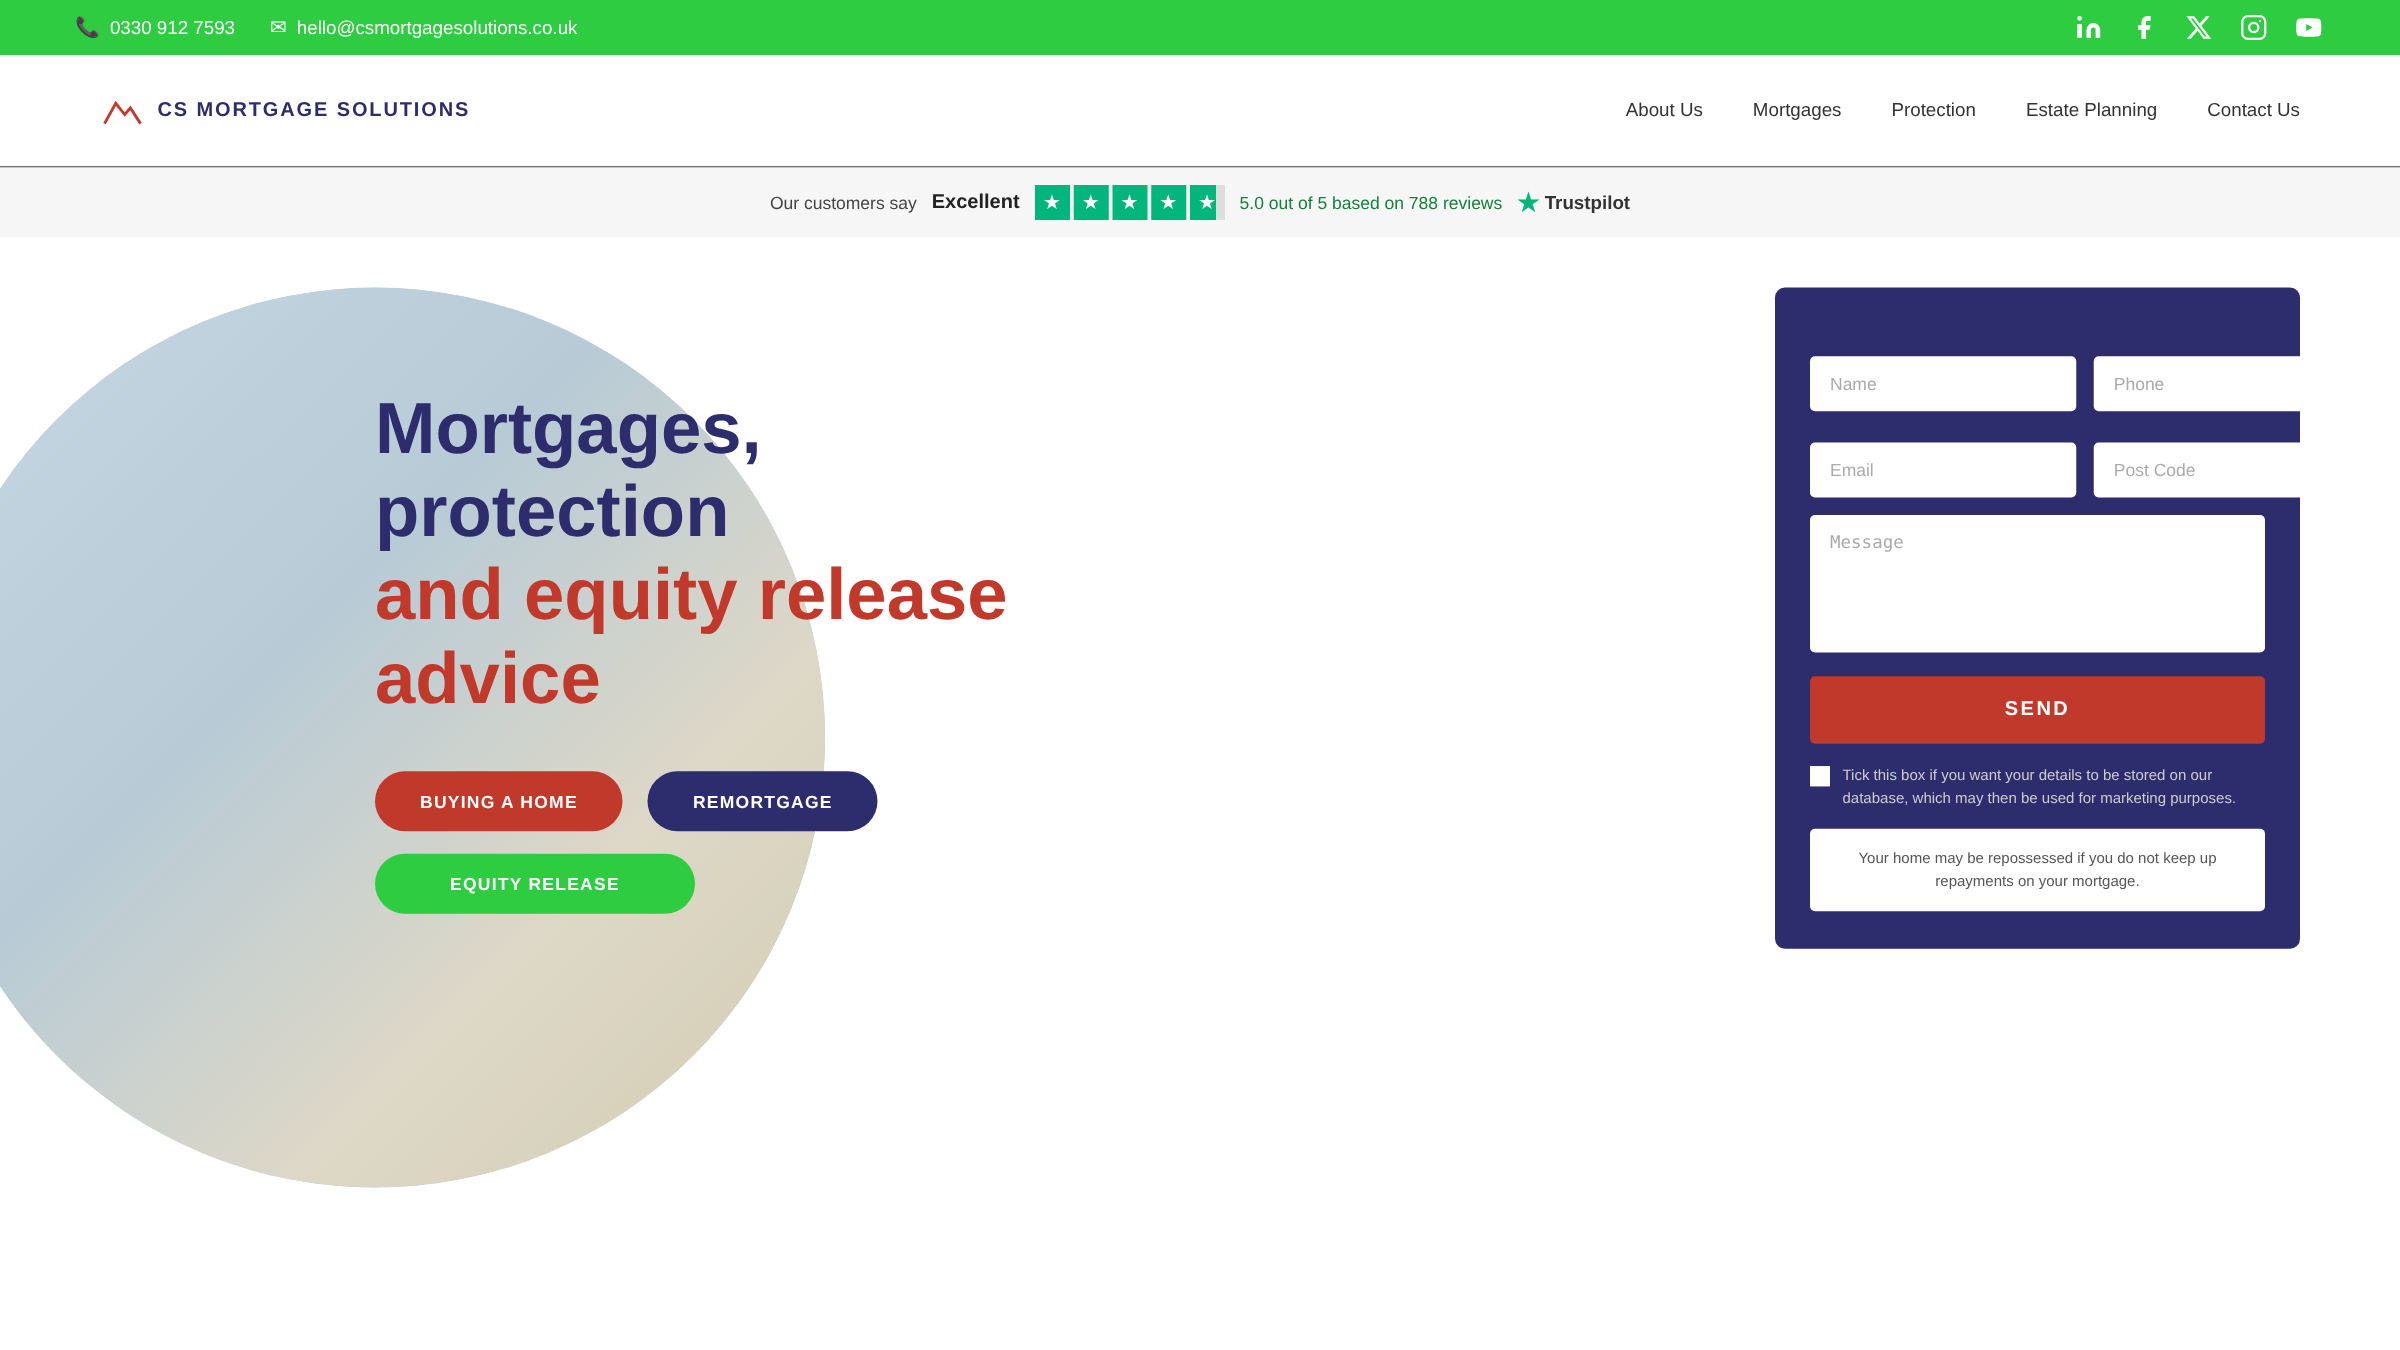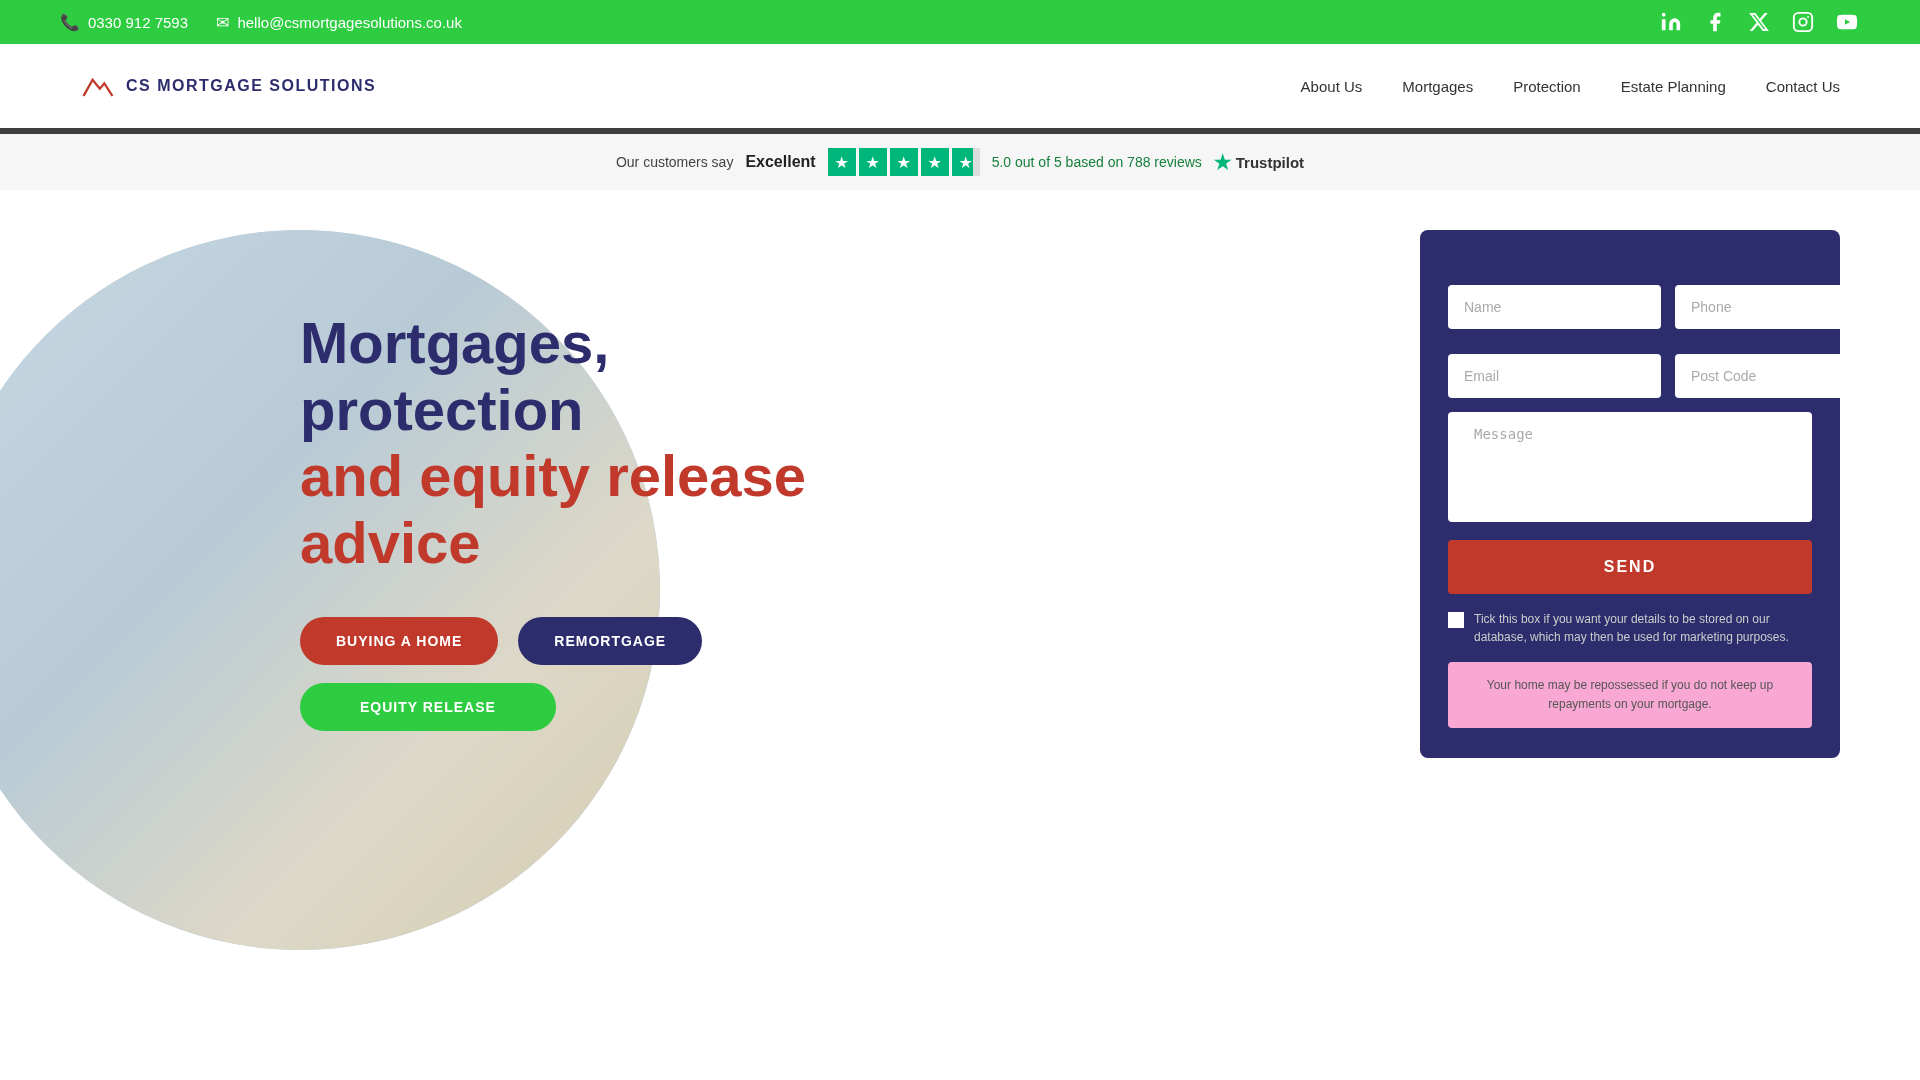--- a/index.html
+++ b/index.html
@@ -22,21 +22,21 @@
     .top-bar-contact .icon { font-size: 16px; }
     .top-bar-social { display: flex; align-items: center; gap: 18px; }
     .social-icon {
       width: 26px; height: 26px; display: flex; align-items: center; justify-content: center;
       color: #fff; font-size: 18px; cursor: pointer;
     }
 
     
     .nav-bar {
       height: 90px; display: flex; align-items: center; justify-content: space-between;
-      padding: 0 80px; background: #fff; border-bottom: 6px solid #404040; gap: 48px;
+      padding: 0 80px; background: #fff; border-bottom: 1px solid #404040; gap: 48px;
     }
     .logo { display: flex; align-items: center; gap: 10px; }
     .logo-text { font-size: 16px; font-weight: 700; color: #2d2d6e; letter-spacing: 1.5px; text-transform: uppercase; }
 
     .nav-links { display: flex; align-items: center; gap: 40px; }
     .nav-link {
       color: #333; font-size: 15px; text-decoration: none; font-weight: 500; cursor: pointer;
     }
 
     
@@ -107,42 +107,42 @@
       background: #2d2d6e; border-radius: 8px; padding: 30px 28px;
       width: 420px;
     }
     .form-row { display: flex; gap: 14px; margin-bottom: 14px; margin-top: 25px; }
     .form-input {
       flex: 1; padding: 14px 16px; border: none; border-radius: 4px;
       font-size: 14px; color: #555; background: #fff; outline: none;
     }
     .form-input::placeholder { color: #aaa; }
     .form-textarea {
-      width: 100%; padding: 14px 26px; border: none; border-radius: 4px;
+      width: 100%; padding: 14px 16px; border: none; border-radius: 4px;
       font-size: 14px; color: #555; background: #fff; outline: none;
       resize: none; height: 110px; margin-bottom: 14px;
     }
     .form-textarea::placeholder { color: #aaa; }
     .btn-send {
       width: 100%; background: #c0392b; color: #fff; font-size: 16px; font-weight: 700;
       padding: 18px; border: none; border-radius: 4px; cursor: pointer;
       letter-spacing: 2px; text-transform: uppercase; margin-bottom: 16px;
     }
     .form-checkbox-row {
       display: flex; align-items: flex-start; gap: 10px; margin-bottom: 16px;
     }
     .form-checkbox {
       width: 16px; height: 16px; border: 2px solid #fff; background: #fff;
       cursor: pointer; flex-shrink: 0; margin-top: 2px; appearance: none;
     }
     .form-checkbox-label {
       color: #ccc; font-size: 12px; line-height: 1.5;
     }
     .form-disclaimer {
-      background: #f9a8d4; border-radius: 4px; padding: 14px 16px;
+      background: #ffffff; border-radius: 4px; padding: 14px 16px;
       text-align: center; font-size: 12px; color: #555; line-height: 1.6;
     }
 
     
     .mountain-svg { width: 36px; height: 28px; }
   </style>
 </head>
 <body>
 
 <div class="top-bar">

